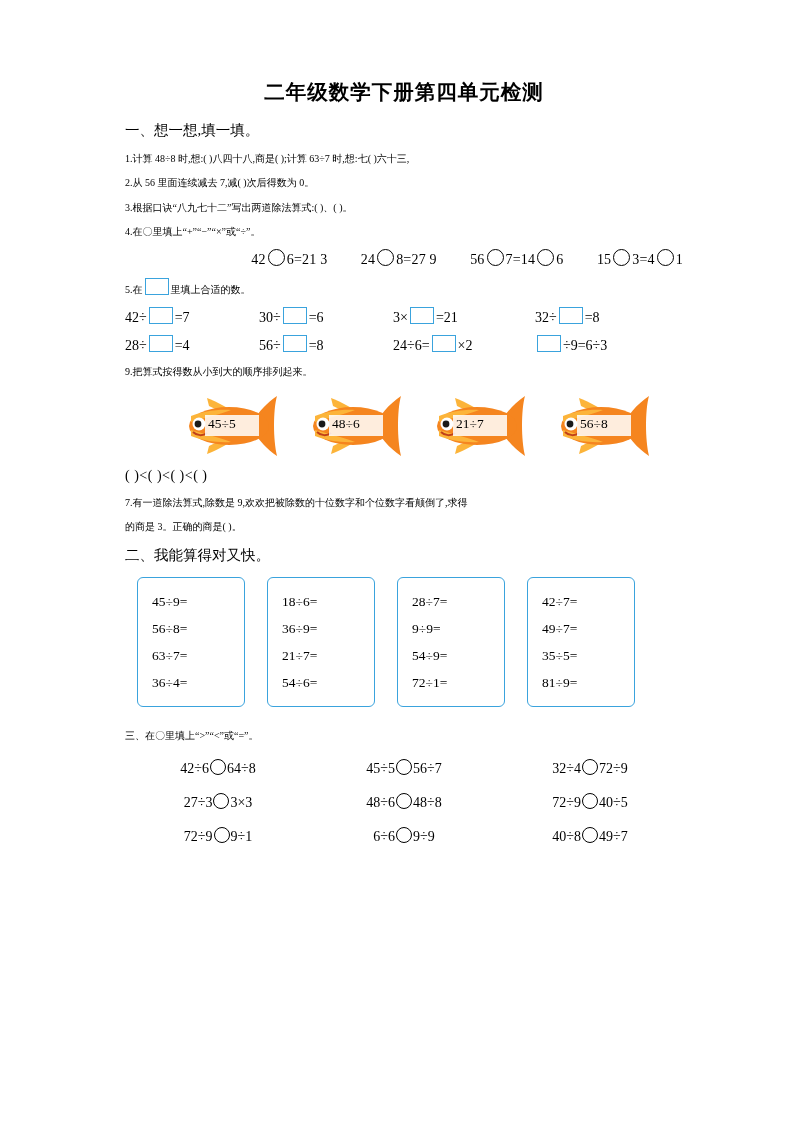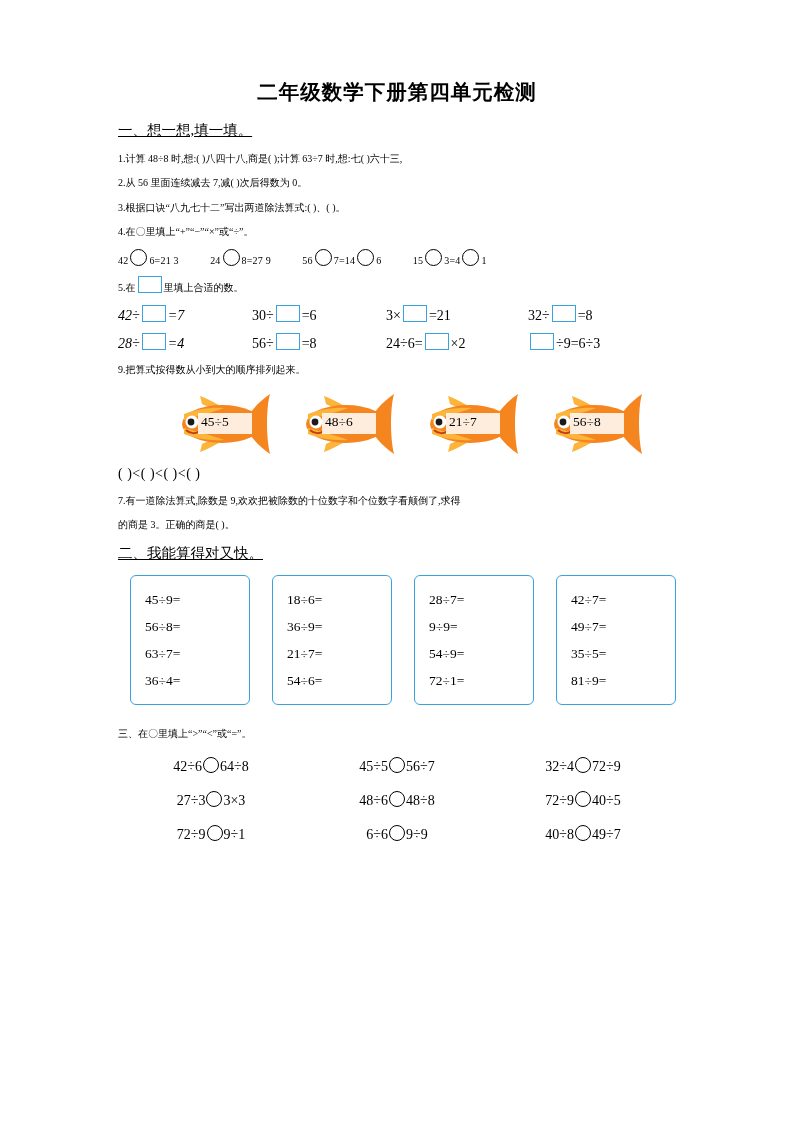--- a/index.html
+++ b/index.html
@@ -17,37 +17,36 @@
   }
   .page {
     position: absolute;
     left: 0; top: 0;
     width: 793px;
     height: 1122px;
     padding: 0;
   }
   .content {
     position: absolute;
-    left: 118px;
+    left: 125px;
     top: 78px;
     width: 558px;
   }
   .title {
     text-align: center;
     font-size: 20.5px;
     font-weight: bold;
     letter-spacing: 1px;
     margin: 0 0 14px 0;
     font-family: "Liberation Serif", "DejaVu Serif", serif;
   }
   .sec-head {
     font-size: 14.5px;
     margin: 9px 0 8px 0;
     line-height: 1.5;
-    text-decoration: underline;
   }
   .q {
     font-size: 10px;
     line-height: 1.75;
     margin: 7px 0;
   }
 
   
   .circ {
     display: inline-block;
@@ -71,35 +70,36 @@
   .sq {
     display: inline-block;
     width: 22px;
     height: 15px;
     border: 1.3px solid #3aa3dd;
     vertical-align: -2px;
     margin: 0 2px;
   }
 
   .row-ops {
-    font-size: 10px;
+    font-size: 14px;
     margin: 8px 0 10px 0;
     letter-spacing: 0.2px;
+    text-align: right;
   }
   .row-ops .gap { display: inline-block; width: 26px; }
 
   .fill-row {
     display: flex;
     font-size: 14px;
     margin: 9px 0;
   }
   .fill-row .cell {
     flex: 0 0 auto;
   }
-  .fill-row .cell.c1 { width: 134px; font-style: italic; }
+  .fill-row .cell.c1 { width: 134px; }
   .fill-row .cell.c2 { width: 134px; }
   .fill-row .cell.c3 { width: 142px; }
   .fill-row .cell.c4 { width: 130px; }
 
   
   .fish-row {
     display: flex;
     justify-content: flex-start;
     margin: 6px 0 2px 52px;
   }
@@ -127,21 +127,21 @@
 
   
   .boxes {
     display: flex;
     margin: 10px 0 10px 12px;
     gap: 22px;
   }
   .box {
     border: 1.4px solid #3aa3dd;
     border-radius: 6px;
-    width: 120px;
+    width: 108px;
     padding: 10px 0 10px 14px;
     font-size: 13.5px;
     line-height: 2.0;
     box-sizing: border-box;
   }
   .cmp-row {
     display: flex;
     font-size: 14px;
     margin: 16px 0;
     text-align: center;

